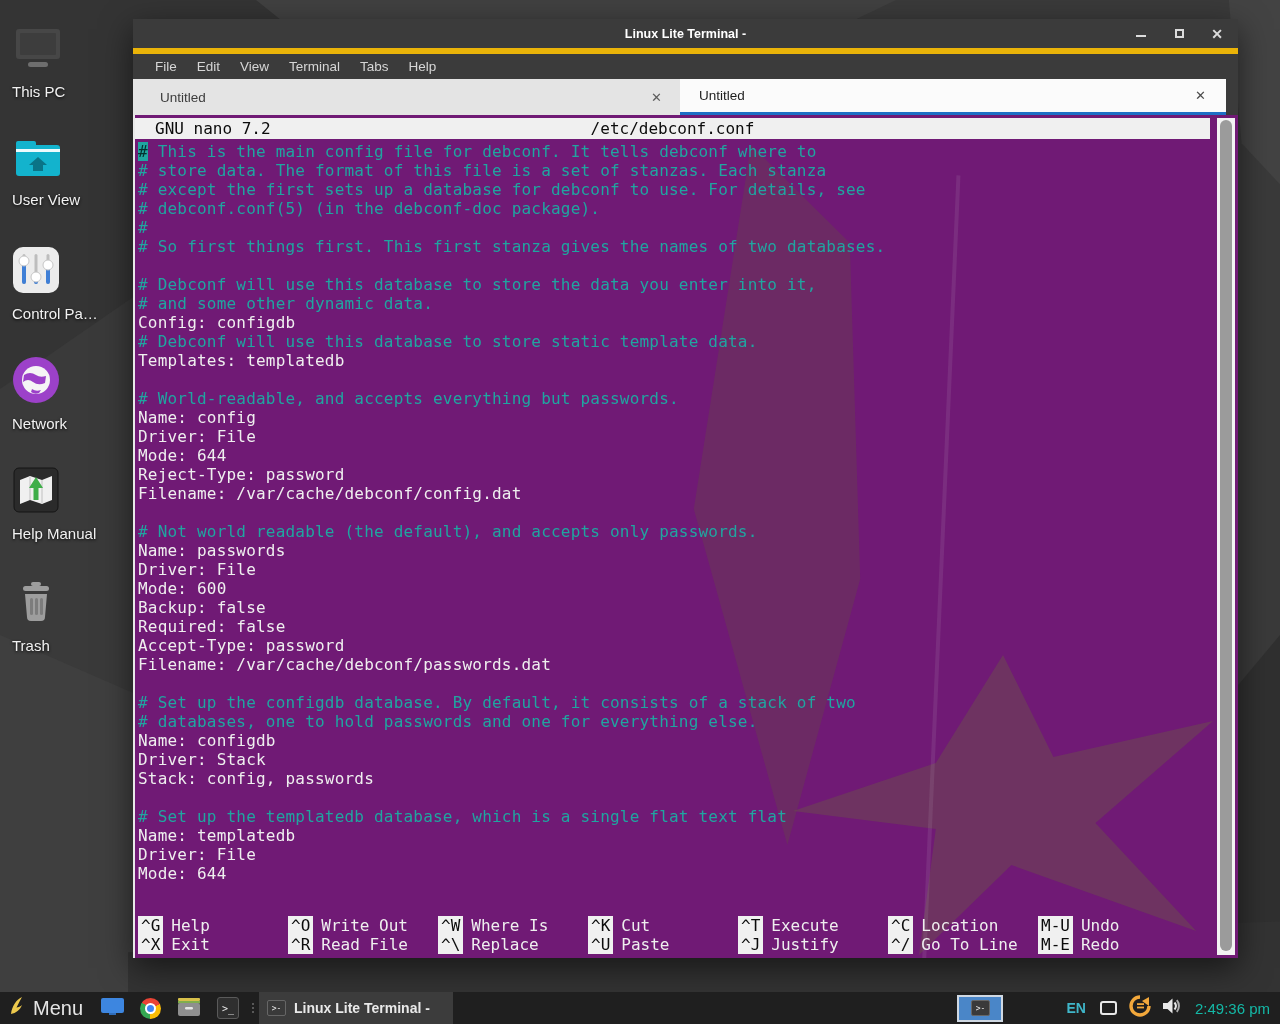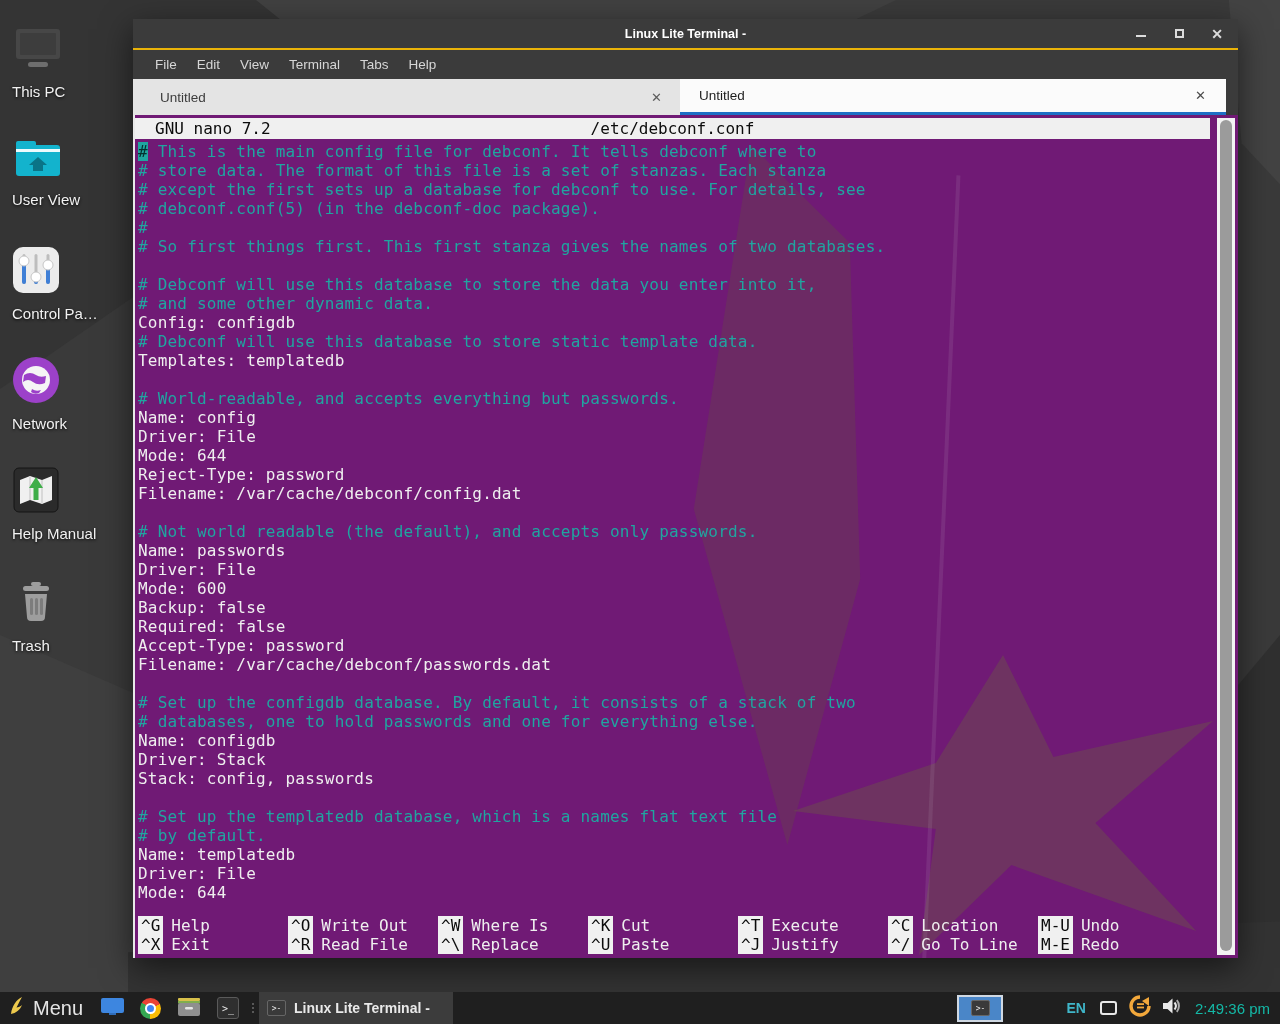--- a/index.html
+++ b/index.html
@@ -28,21 +28,21 @@
   .titlebar { height:29px; background:#3b3b3b; display:flex; align-items:center;
               justify-content:center; position:relative; }
   .titlebar .title { color:#ffffff; font-size:12.5px; font-weight:bold; }
   .win-controls { position:absolute; right:14px; top:0; height:29px; display:flex;
                   align-items:center; gap:24px; }
   .wc { width:14px; height:14px; display:flex; align-items:center; justify-content:center; }
   .wc-min { width:10px; height:2px; background:#dcdcdc; align-self:flex-end; margin-bottom:4px;}
   .wc-max { width:9px; height:9px; border:2px solid #dcdcdc; }
   .wc-close { color:#dcdcdc; font-size:14px; line-height:14px; font-weight:bold; }
 
-  .menubar { height:31px; background:#3b3b3b; border-top:2px solid #eab308;
+  .menubar { height:31px; background:#3b3b3b; border-top:6px solid #eab308;
              display:flex; align-items:center; padding-left:12px; }
   .menu-item { color:#d6d6d6; font-size:13.5px; padding:0 10px; }
 
   .tabbar { height:36px; display:flex; background:#f97316; }
   .tab { display:flex; align-items:center; position:relative; }
   .tab .tab-label { font-size:13.5px; }
   .tab .tab-close { margin-left:auto; font-size:13px; padding:0 4px; }
   .tab-inactive { width:547px; background:#e4e4e4; }
   .tab-inactive .tab-label { color:#3c3c3c; padding-left:27px; }
   .tab-inactive .tab-close { color:#5c5c5c; margin-right:14px; }
@@ -290,22 +290,21 @@
         <div class="tline">Required: false</div>
         <div class="tline">Accept-Type: password</div>
         <div class="tline">Filename: /var/cache/debconf/passwords.dat</div>
         <div class="tline">&nbsp;</div>
         <div class="tline cmt"># Set up the configdb database. By default, it consists of a stack of two</div>
         <div class="tline cmt"># databases, one to hold passwords and one for everything else.</div>
         <div class="tline">Name: configdb</div>
         <div class="tline">Driver: Stack</div>
         <div class="tline">Stack: config, passwords</div>
         <div class="tline">&nbsp;</div>
-        <div class="tline cmt"># Set up the templatedb database, which is a names flat text file</div>
-        <div class="tline cmt"># by default.</div>
+        <div class="tline cmt"># Set up the templatedb database, which is a single flat text flat</div>
         <div class="tline">Name: templatedb</div>
         <div class="tline">Driver: File</div>
         <div class="tline">Mode: 644</div>
       </div>
 
     <div class="shortcuts">
       <div class="sc-row"><span class="sc"><span class="key">^G</span><span class="lbl">Help</span></span><span class="sc"><span class="key">^O</span><span class="lbl">Write Out</span></span><span class="sc"><span class="key">^W</span><span class="lbl">Where Is</span></span><span class="sc"><span class="key">^K</span><span class="lbl">Cut</span></span><span class="sc"><span class="key">^T</span><span class="lbl">Execute</span></span><span class="sc"><span class="key">^C</span><span class="lbl">Location</span></span><span class="sc"><span class="key">M-U</span><span class="lbl">Undo</span></span></div>
       <div class="sc-row"><span class="sc"><span class="key">^X</span><span class="lbl">Exit</span></span><span class="sc"><span class="key">^R</span><span class="lbl">Read File</span></span><span class="sc"><span class="key">^\</span><span class="lbl">Replace</span></span><span class="sc"><span class="key">^U</span><span class="lbl">Paste</span></span><span class="sc"><span class="key">^J</span><span class="lbl">Justify</span></span><span class="sc"><span class="key">^/</span><span class="lbl">Go To Line</span></span><span class="sc"><span class="key">M-E</span><span class="lbl">Redo</span></span></div>
     </div>
 

